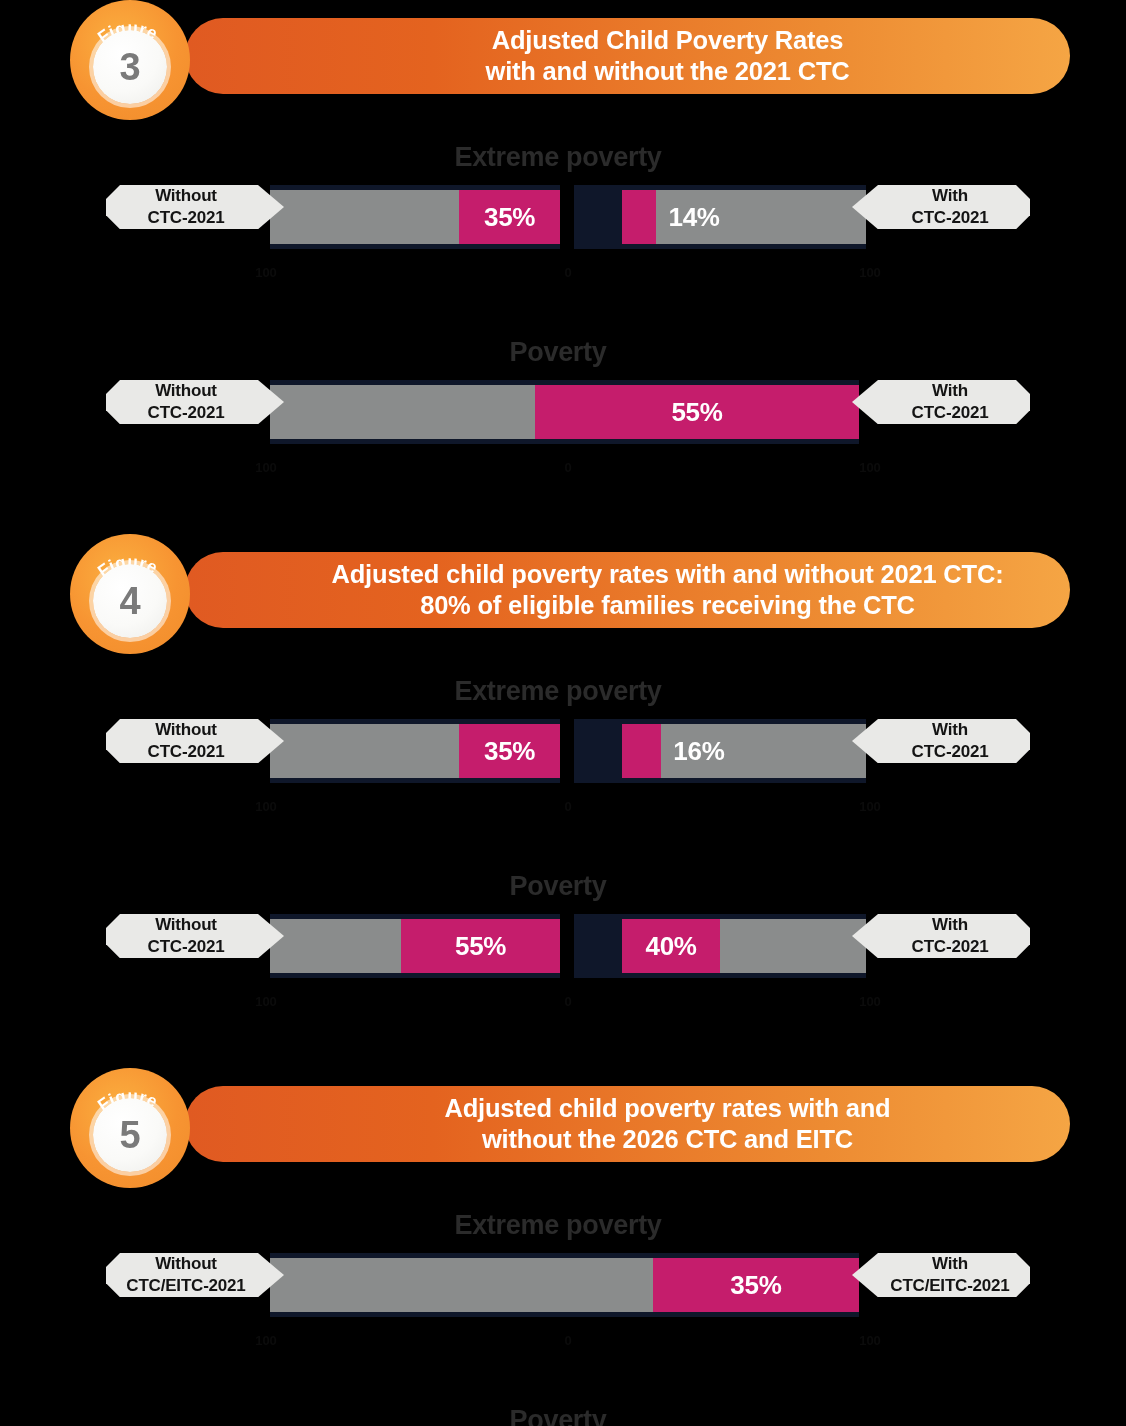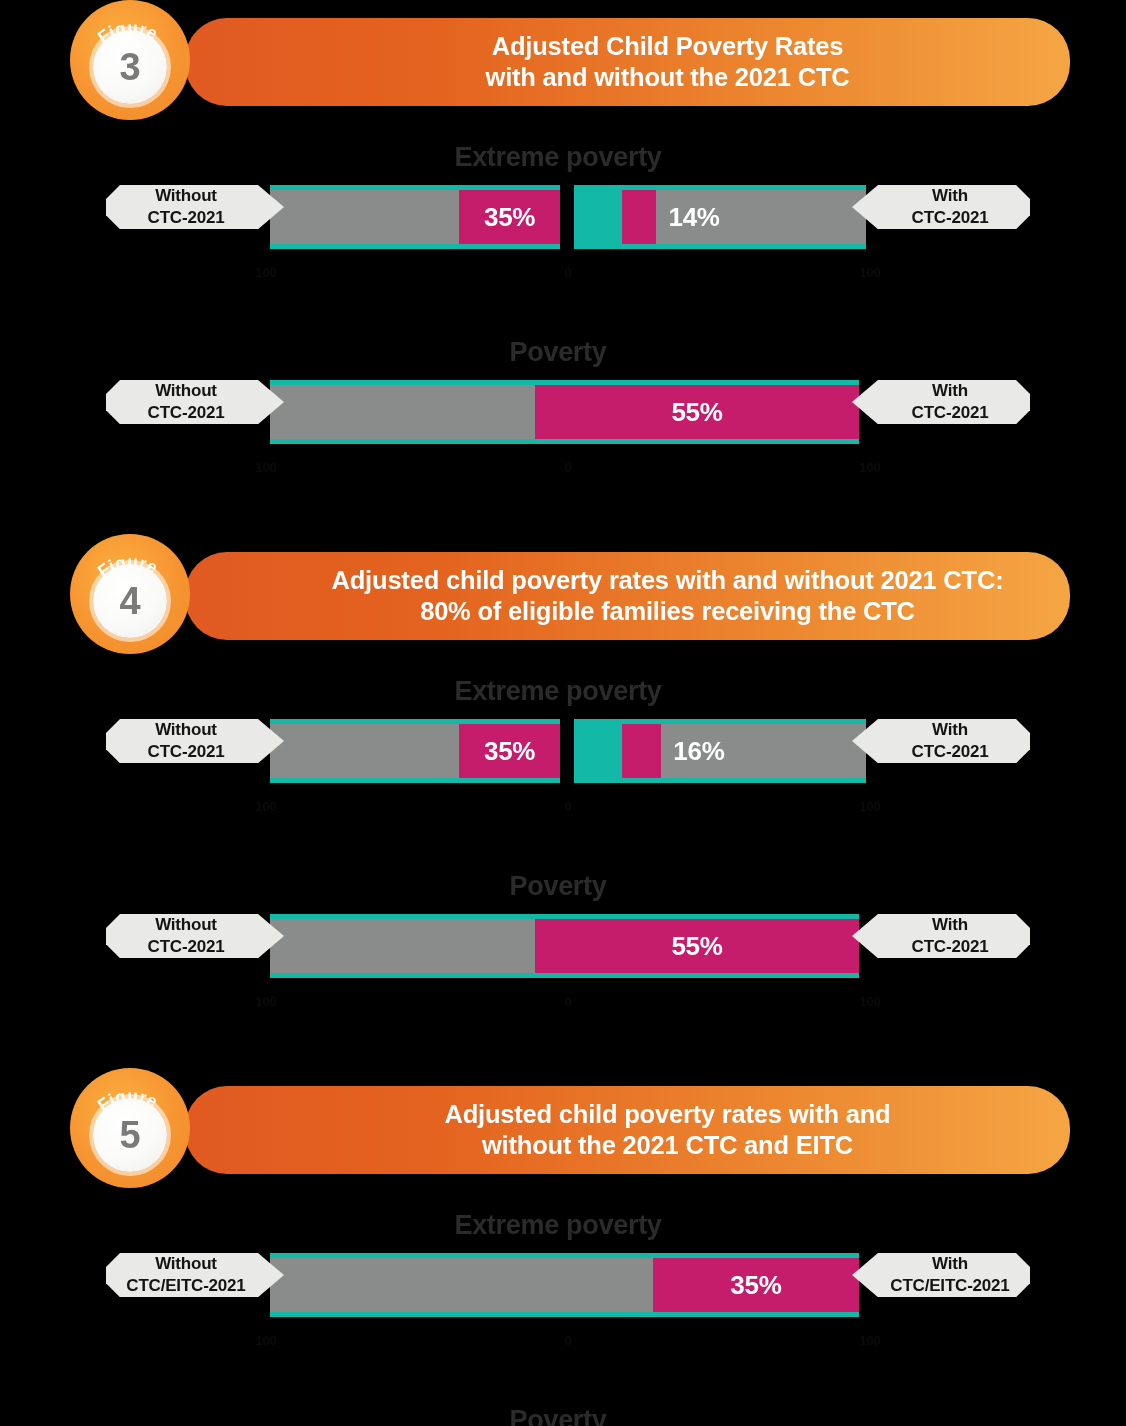--- a/index.html
+++ b/index.html
@@ -28,21 +28,21 @@
     height: 120px;
     margin-left: 70px;
     margin-right: 56px;
   }
 
   .fig-banner {
     position: absolute;
     left: 115px;
     right: 0;
     top: 18px;
-    height: 88px;
+    height: 76px;
     border-radius: 42px;
     background: linear-gradient(90deg, #E05A22 0%, #E4631F 28%, #ED8B32 72%, #F5A544 100%);
     display: flex;
     align-items: center;
     justify-content: center;
     padding: 0 40px 0 120px;
   }
 
   .fig-banner-title {
     color: #FFFFFF;
@@ -158,21 +158,21 @@
     flex: 1 1 auto;
     display: flex;
     align-items: center;
     margin: 0 -14px;
   }
 
   .bar-half {
     position: relative;
     flex: 1 1 50%;
     height: 64px;
-    background: #14b8a6;
+    background: #0f172a;
     padding: 5px 0;
     display: flex;
     align-items: center;
   }
   .bar-half.left { margin-right: 7px; }
   .bar-half.right { margin-left: 7px; padding-left: 48px; }
 
   .track {
     position: relative;
     width: 100%;
@@ -337,36 +337,42 @@
       <div class="bar-row">
         <div class="end-pill left">Without
 CTC-2021</div>
         <div class="bars-area">
           <div class="bar-half left">
             <div class="track">
               <div class="fill" style="width: 55%;"></div>
               <div class="fill-label" style="right: 27.5%; transform: translate(50%, -50%);">55%</div>
             </div>
           </div>
+          <div class="bar-half right">
+            <div class="track">
+              <div class="fill" style="width: 40%;"></div>
+              <div class="fill-label" style="left: 20%; transform: translate(-50%, -50%);">40%</div>
+            </div>
+          </div>
         </div>
         <div class="end-pill right">With
 CTC-2021</div>
       </div>
       <div class="ticks">
         <div class="tick" style="left: 160px;">100</div>
         <div class="tick" style="left: 50%;">0</div>
         <div class="tick" style="left: calc(100% - 160px);">100</div>
       </div>
     </div>
     <div class="gap-md"></div>
     <div class="figure-block">
       <div class="fig-header">
         <div class="fig-banner">
           <div class="fig-banner-title">Adjusted child poverty rates with and
-without the 2021 CTC and EITC</div>
+without the 2026 CTC and EITC</div>
         </div>
         <div class="fig-badge">
           <svg class="fig-badge-curve" viewBox="0 0 120 120">
             <path id="arc2" d="M 20,66 A 42,42 0 0 1 100,60" fill="none"></path>
             <text><textPath xlink:href="#arc2" href="#arc2" startOffset="50%" text-anchor="middle">Figure</textPath></text>
           </svg>
           <div class="fig-badge-inner">
             <div class="fig-badge-num">5</div>
           </div>
         </div>

